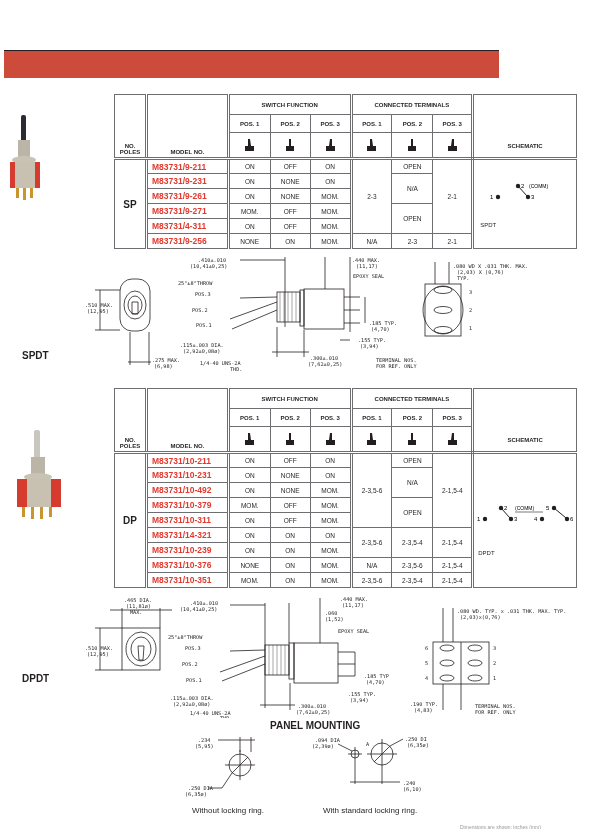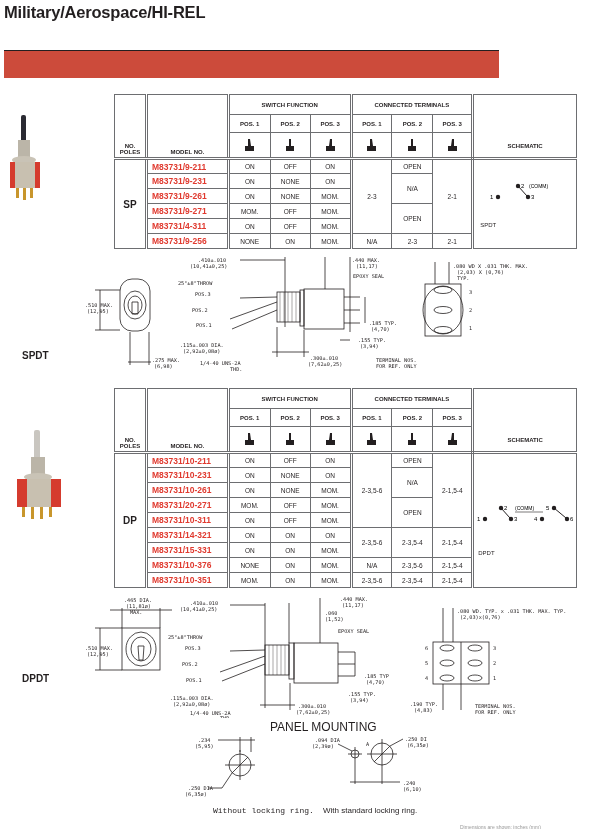--- a/index.html
+++ b/index.html
@@ -16,29 +16,28 @@
   table.spec .hdr { font-weight: bold; font-size: 6px; }
   table.spec .model { color: #e03a2f; font-weight: bold; font-size: 8.5px; text-align: left; padding-left: 4px; }
   table.spec .poles { font-weight: bold; font-size: 10px; }
   table.spec .dbl-l { border-left: 3px double #6d6e71; }
   table.spec .dbl-b { border-bottom: 3px double #6d6e71; }
   table.spec .schem-lbl { text-align: left; padding-left: 4px; font-size: 6px; }
   .lever { display: inline-block; width: 12px; height: 14px; }
 
   .drawing { position: absolute; }
   .dtext { font-family: "DejaVu Sans Mono", monospace; font-size: 5.2px; fill: #231f20; }
-  .panel-title { position: absolute; font-weight: normal; font-size: 12px; }
+  .panel-title { position: absolute; font-weight: bold; font-size: 10px; }
   .caption { position: absolute; font-size: 8px; color: #231f20; }
   .footnote { position: absolute; font-size: 5px; color: #999; }
 </style>
 </head>
 <body>
 
 <div class="title">
-  <div>Military/Aerospace/HI-REL</div>
 </div>
 <div class="banner"></div>
 
 <svg class="photo" style="left:8px;top:110px;" width="34" height="110" viewBox="0 0 34 110">
   <rect x="13" y="5" width="5" height="30" rx="2" fill="#2b2b33"></rect>
   <rect x="10" y="30" width="12" height="20" fill="#bbb5a8"></rect>
   <ellipse cx="16" cy="50" rx="12" ry="4" fill="#c9c3b6"></ellipse>
   <rect x="4" y="52" width="24" height="26" fill="#c8c0b0"></rect>
   <rect x="2" y="52" width="5" height="26" fill="#d53b2e"></rect>
   <rect x="27" y="52" width="5" height="26" fill="#d53b2e"></rect>
@@ -335,27 +334,27 @@
     </td>
   </tr>
   <tr style="height:15px">
     <td class="model dbl-l">M83731/10-231</td>
     <td class="dbl-l">ON</td>
     <td>NONE</td>
     <td>ON</td>
     <td rowspan="2">N/A</td>
   </tr>
   <tr style="height:15px">
-    <td class="model dbl-l">M83731/10-261</td>
+    <td class="model dbl-l">M83731/10-492</td>
     <td class="dbl-l">ON</td>
     <td>NONE</td>
     <td>MOM.</td>
   </tr>
   <tr style="height:15px">
-    <td class="model dbl-l">M83731/20-271</td>
+    <td class="model dbl-l">M83731/10-379</td>
     <td class="dbl-l">MOM.</td>
     <td>OFF</td>
     <td>MOM.</td>
     <td rowspan="2">OPEN</td>
   </tr>
   <tr style="height:15px">
     <td class="model dbl-l">M83731/10-311</td>
     <td class="dbl-l">ON</td>
     <td>OFF</td>
     <td>MOM.</td>
@@ -363,21 +362,21 @@
   <tr style="height:15px">
     <td class="model dbl-l">M83731/14-321</td>
     <td class="dbl-l">ON</td>
     <td>ON</td>
     <td>ON</td>
     <td rowspan="2" class="dbl-l">2-3,5-6</td>
     <td rowspan="2">2-3,5-4</td>
     <td rowspan="2">2-1,5-4</td>
   </tr>
   <tr style="height:15px">
-    <td class="model dbl-l">M83731/15-331</td>
+    <td class="model dbl-l">M83731/10-239</td>
     <td class="dbl-l">ON</td>
     <td>ON</td>
     <td>MOM.</td>
   </tr>
   <tr style="height:15px">
     <td class="model dbl-l">M83731/10-376</td>
     <td class="dbl-l">NONE</td>
     <td>ON</td>
     <td>MOM.</td>
     <td class="dbl-l">N/A</td>
@@ -499,21 +498,21 @@
       <line x1="71" y1="5" x2="71" y2="20"></line>
     <line x1="38" y1="8" x2="75" y2="8"></line>
     <line x1="52" y1="41" x2="42" y2="56"></line>
       <line x1="42" y1="56" x2="28" y2="56"></line>
   </g>
   <text x="18" y="10" class="dtext">.234</text>
   <text x="15" y="16" class="dtext">(5,95)</text>
   <text x="8" y="58" class="dtext">.250 DIA</text>
   <text x="5" y="64" class="dtext">(6,35ø)</text>
 </svg>
-<div class="caption" style="left:213px;top:806px;font-family:Liberation Mono, monospace;">Without locking ring.</div>
+<div class="caption" style="left:192px;top:806px;">Without locking ring.</div>
 
 <svg class="drawing" style="left:310px;top:732px;" width="150" height="70" viewBox="0 0 150 70">
   <g stroke="#231f20" fill="none" stroke-width="0.8">
     <circle cx="45" cy="22" r="4"></circle>
     <line x1="38" y1="22" x2="52" y2="22"></line>
       <line x1="45" y1="15" x2="45" y2="29"></line>
     <circle cx="72" cy="22" r="11"></circle>
     <line x1="57" y1="22" x2="87" y2="22"></line>
       <line x1="72" y1="7" x2="72" y2="37"></line>
     <line x1="64" y1="30" x2="80" y2="14"></line>

